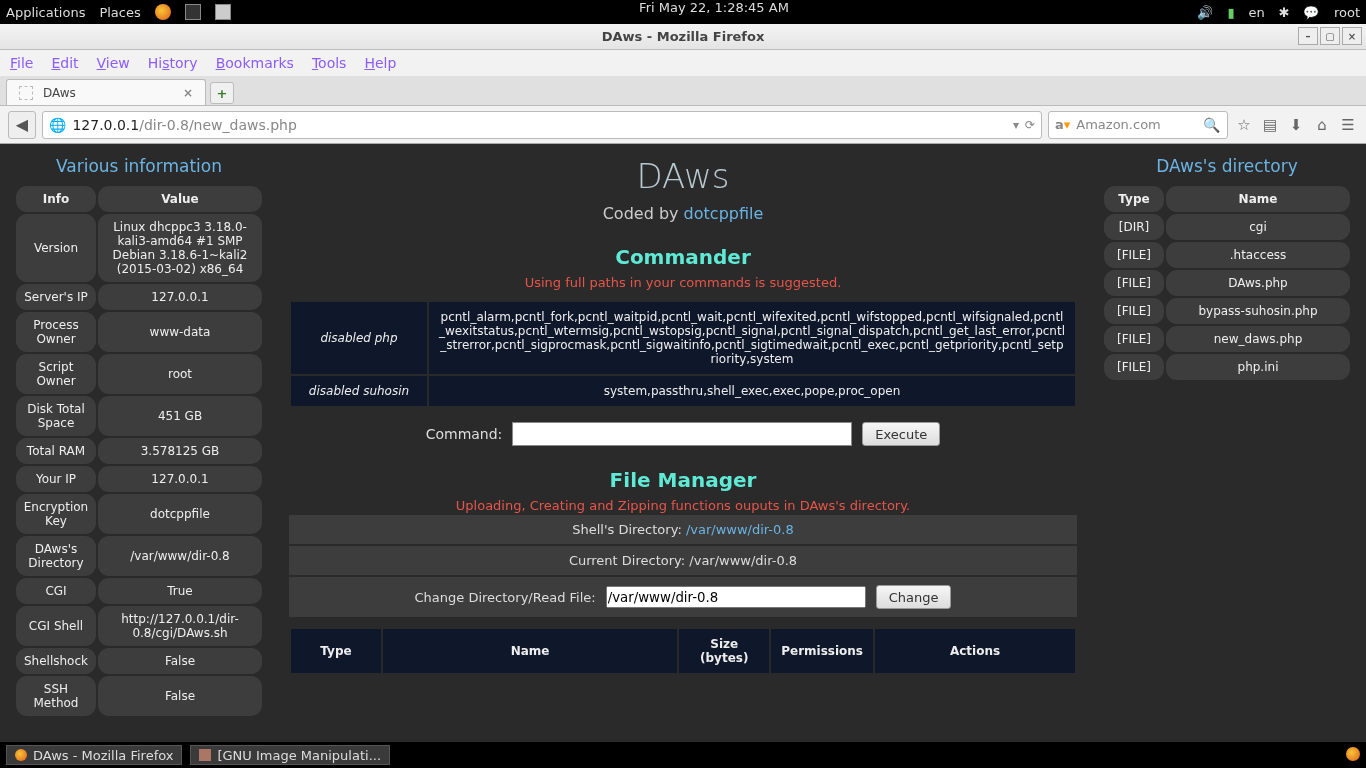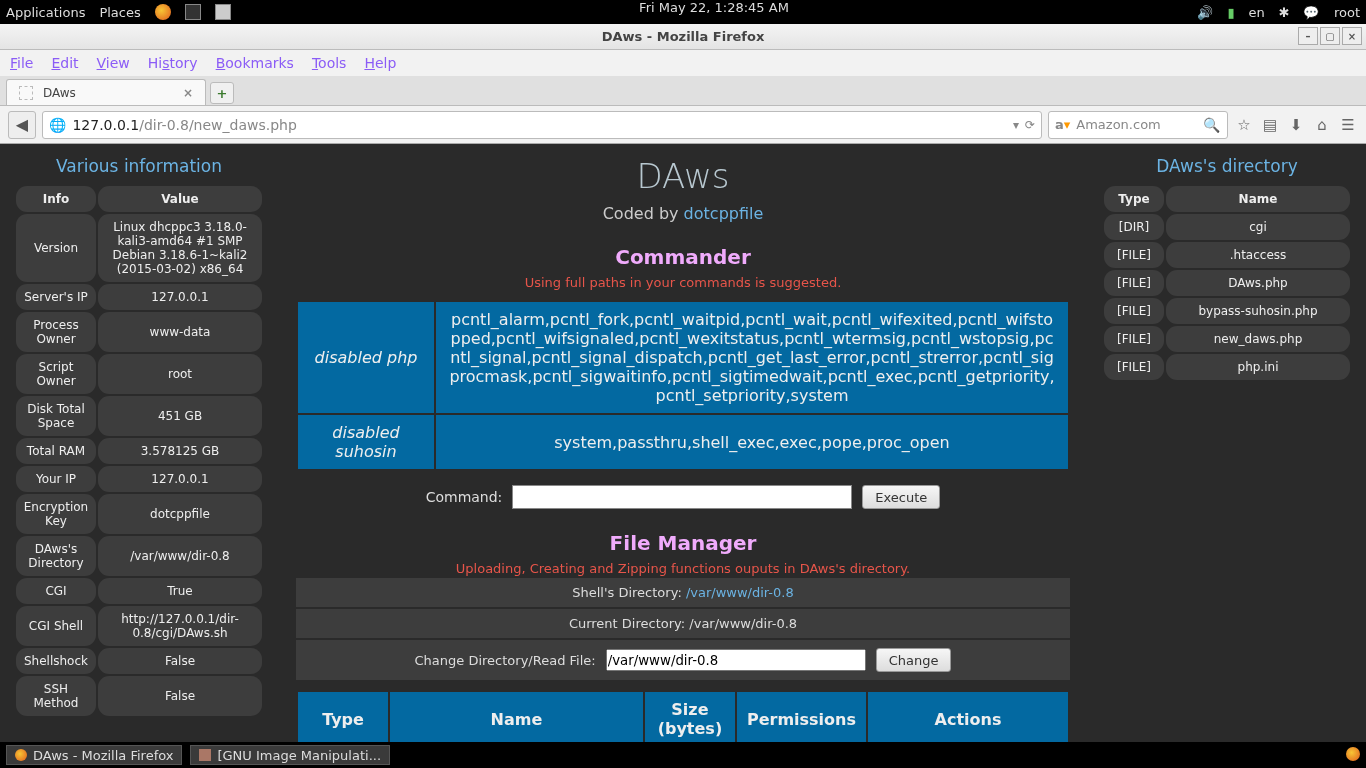--- a/index.html
+++ b/index.html
@@ -35,40 +35,40 @@
 .navbtn { width:28px;height:28px;border:1px solid #bbb;border-radius:3px;background:#eee;display:flex;align-items:center;justify-content:center;color:#555;font-size:16px; }
 .urlbox { flex:1; height:28px; border:1px solid #bbb; border-radius:3px; background:#fff; display:flex; align-items:center; padding:0 6px; font-size:14px; color:#222; }
 .urlbox .host { color:#222; }
 .urlbox .path { color:#888; }
 .urlbox .right-icons { margin-left:auto; display:flex; gap:6px; color:#888; font-size:12px; }
 .searchbox { width:180px; height:28px; border:1px solid #bbb; border-radius:3px; background:#fff; display:flex; align-items:center; padding:0 6px; color:#888; font-size:13px; gap:6px; }
 .sbico { color:#999; font-size:14px; }
 .toolbar-ico { width:20px;height:20px; color:#666; display:inline-flex; align-items:center; justify-content:center; font-size:15px; }
 
 
-.page { height:600px; background:#2a2a2a; color:#f1f1f1; overflow:hidden; display:flex; gap:32px; padding:12px 14px 0 14px; }
+.page { height:600px; background:#2a2a2a; color:#f1f1f1; overflow:hidden; display:flex; gap:25px; padding:12px 14px 0 14px; }
 .col-left { width:250px; }
 .col-mid { flex:1; }
 .col-right { width:250px; }
 
 .sect-title { color:#6bb3e3; font-size:17px; text-align:center; margin-bottom:8px; font-weight:normal; }
 
 .grid-table { width:100%; border-collapse:separate; border-spacing:2px; }
 .grid-table th, .grid-table td { background:#3d3d3d; text-align:center; padding:6px 4px; font-size:12px; color:#eee;border-radius:11px; }
 .grid-table th { font-weight:bold; background:#3d3d3d; }
 .grid-table .valcell { font-weight:normal; }
 .link-like { color:#6bb3e3; }
 
 .big-title { color:#b8c8d0; font-size:34px; font-weight:300; text-align:center; }
 .coded { color:#ccc; font-size:16px; text-align:center; margin-top:8px; }
-.sect-h2 { color:#f0abfc; font-size:20px; text-align:center; margin-top:22px; font-weight:bold; }
+.sect-h2 { color:#5eead4; font-size:20px; text-align:center; margin-top:22px; font-weight:bold; }
 .warn { color:#e7554a; font-size:13px; text-align:center; margin-top:6px; }
 
 .cmd-table { width:100%; border-collapse:separate; border-spacing:2px; margin-top:10px; }
-.cmd-table td { background:#0369a1; padding:8px 10px; font-size:16px; color:#eee; text-align:center; }
+.cmd-table td { background:#0f172a; padding:8px 10px; font-size:12px; color:#eee; text-align:center; }
 .cmd-table td.lbl { width:136px;font-style:italic; }
 
 .cmd-row { display:flex; align-items:center; justify-content:center; gap:10px; margin-top:14px; color:#ddd; font-size:14px; }
 .cmd-row input[type=text] { width:340px; height:24px; border:1px solid #888; background:#fff; }
 .btn { height:24px; padding:0 12px; background:linear-gradient(#f6f6f6,#ddd); border:1px solid #999; border-radius:3px; color:#333; font-size:13px; }
 
 .info-line { background:#3d3d3d; text-align:center; padding:7px; margin-top:2px; font-size:13px; color:#ddd; }
 .change-row { background:#3d3d3d; padding:8px; margin-top:2px; text-align:center; display:flex; align-items:center; justify-content:center; gap:10px; color:#ddd; font-size:13px; }
 .change-row input[type=text]{ width:260px; height:22px; }
 

